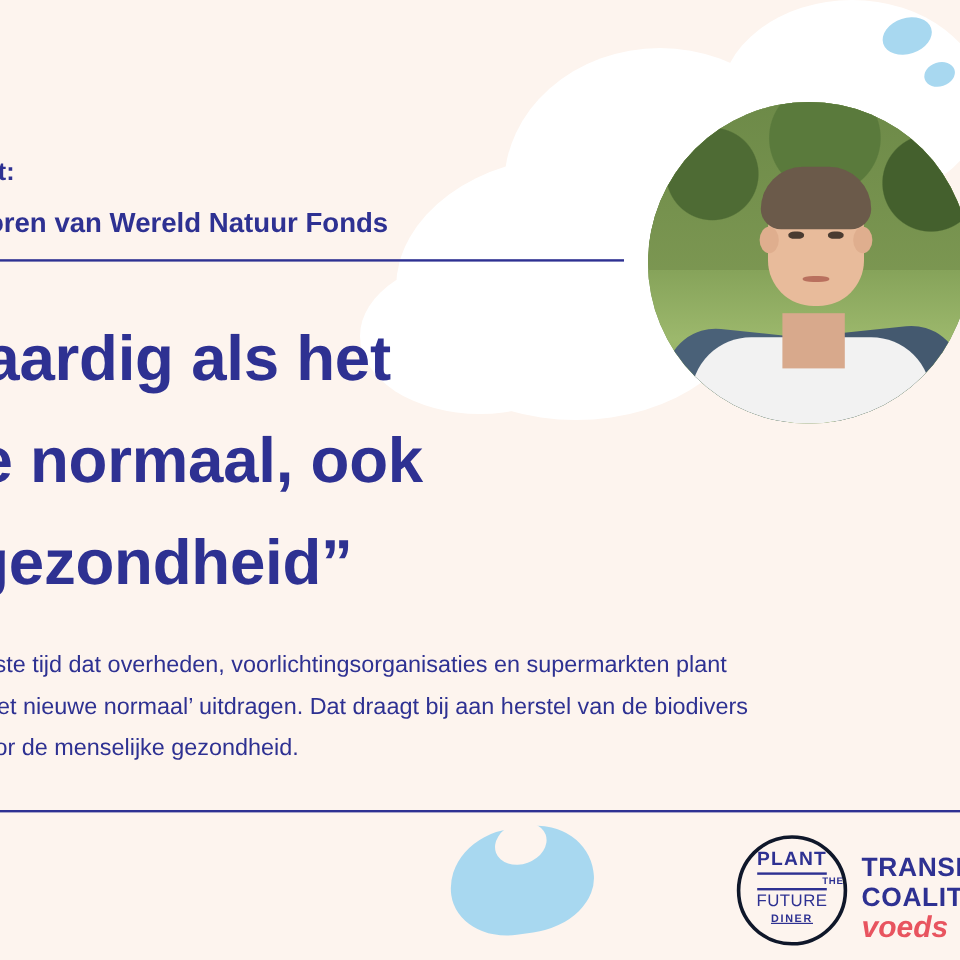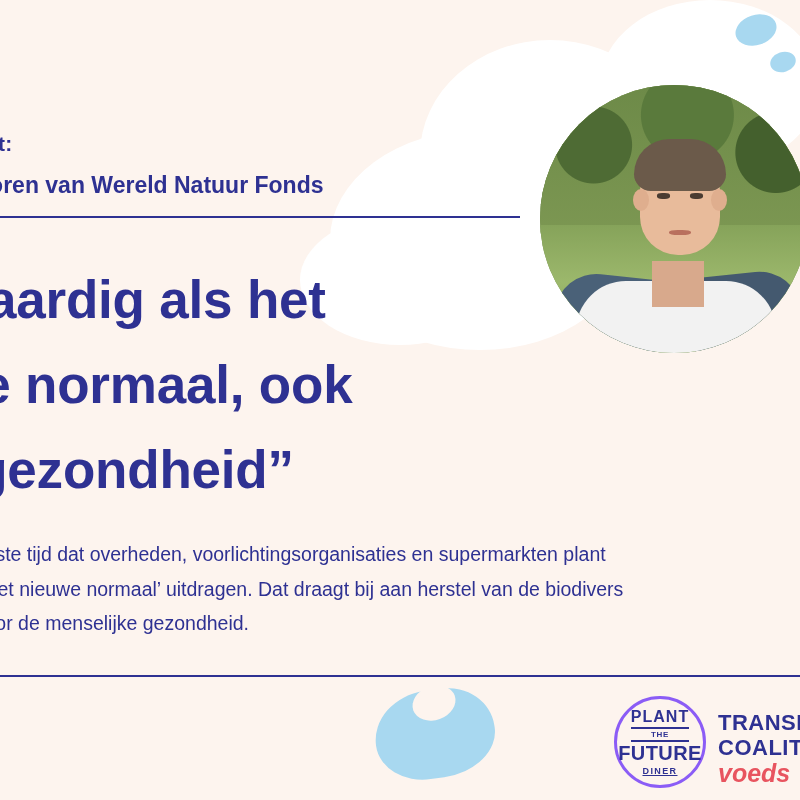--- a/index.html
+++ b/index.html
@@ -152,28 +152,28 @@
   #p-eye-l { left: 117px; top: 108px; width: 13px; height: 6px; background: #4a3b31; border-radius: 40%; }
   #p-eye-r { left: 150px; top: 108px; width: 13px; height: 6px; background: #4a3b31; border-radius: 40%; }
   #p-mouth { left: 129px; top: 145px; width: 22px; height: 5px; background: #b9705e; border-radius: 40%; }
 
   
   #logo-ptf {
     position: absolute;
     left: 614px; top: 696px;
     width: 92px; height: 92px;
     border-radius: 50%;
-    border: 3px solid #8b5cf6;
+    border: 3px solid #0f172a;
     color: #2e3192;
     text-align: center;
     box-sizing: border-box;
   }
   #ptf-plant { font-size: 16px; font-weight: bold; letter-spacing: 1px; margin-top: 9px; }
-  #ptf-the   { font-size: 8px;  font-weight: bold; letter-spacing: .6px; }
-  #ptf-future{ font-size: 20px; font-weight: bold; letter-spacing: .4px; line-height: 1.05; }
+  #ptf-the   { font-size: 8px;  font-weight: bold; letter-spacing: .6px; text-align: right; }
+  #ptf-future{ font-size: 14px; font-weight: normal; letter-spacing: .4px; line-height: 1.05; }
   #ptf-diner { font-size: 9px;  font-weight: bold; letter-spacing: 1.4px; margin-top: 2px; text-decoration: underline; }
   .ptf-bar { width: 58px; height: 2px; background: #2e3192; margin: 1px auto; }
 
   #logo-tc {
     position: absolute;
     left: 718px; top: 712px;
     color: #2e3192;
     line-height: 1.0;
   }
   #tc-line1 { font-size: 22px; font-weight: bold; letter-spacing: .5px; }

